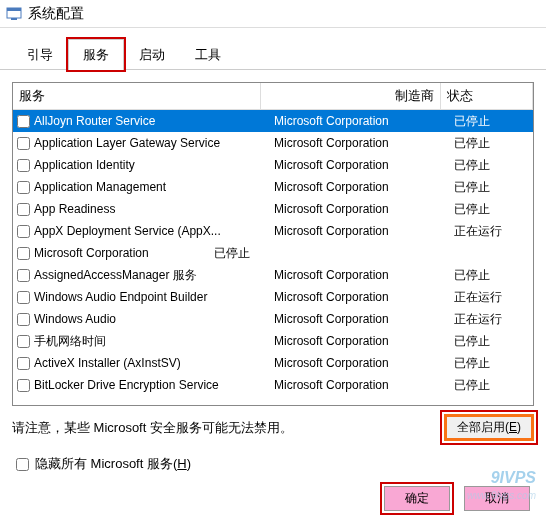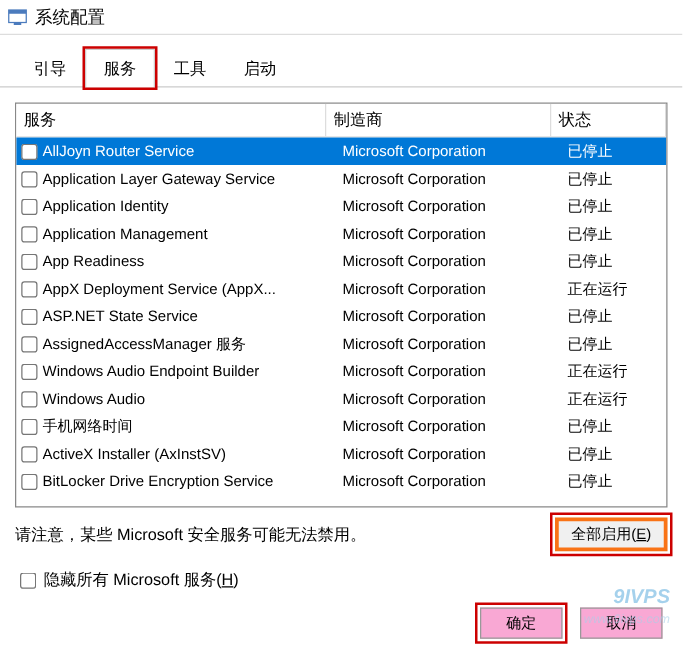--- a/index.html
+++ b/index.html
@@ -10,21 +10,21 @@
 .title-text { font-size: 14px; }
 .tabs { display: flex; padding: 10px 12px 0 12px; border-bottom: 1px solid #ccc; }
 .tab { padding: 6px 14px; border: 1px solid transparent; border-bottom: none; cursor: pointer; font-size: 13px; position: relative; top: 1px; }
 .tab.active { border-color: #ccc; background: #fff; }
 .tab.highlighted { outline: 2px solid #c00; outline-offset: 0; }
 .content { padding: 12px; }
 .table-wrap { border: 1px solid #888; height: 324px; overflow: hidden; }
 .thead { display: flex; background: #fff; border-bottom: 1px solid #ddd; }
 .thead .col { padding: 4px 6px; border-right: 1px solid #ddd; font-size: 13px; }
 .col-name { width: 248px; }
-.col-mfr { width: 180px; }
+.col-mfr { width: 180px; text-align: right; }
 .col-status { flex: 1; }
 .tbody { }
 .row { display: flex; align-items: center; height: 22px; padding: 0 4px; }
 .row.selected { background: #0078d7; color: #fff; }
 .row input[type=checkbox] { margin-right: 4px; width: 13px; height: 13px; }
 .row .cell-name { width: 240px; white-space: nowrap; overflow: hidden; text-overflow: ellipsis; }
 .row .cell-mfr { width: 180px; white-space: nowrap; }
 .row .cell-status { flex: 1; white-space: nowrap; }
 .note-row { display: flex; align-items: center; padding: 8px 0 0 0; }
 .note-text { flex: 1; font-size: 13px; }
@@ -49,22 +49,22 @@
         <rect x="1" y="2" width="14" height="3" fill="#4b7bbd"></rect>
         <rect x="5" y="12" width="6" height="2" fill="#4b7bbd"></rect>
       </svg>
   </span>
   <span class="title-text">系统配置</span>
 </div>
 
 <div class="tabs" id="tabs">
     <div class="tab">引导</div>
     <div class="tab active highlighted">服务</div>
+    <div class="tab">启动</div>
     <div class="tab">工具</div>
-    <div class="tab">启动</div>
   </div>
 
 <div class="content">
   <div class="table-wrap">
     <div class="thead">
       <div class="col col-name">服务</div>
       <div class="col col-mfr">制造商</div>
       <div class="col col-status">状态</div>
     </div>
     <div class="tbody" id="tbody">
@@ -99,21 +99,20 @@
           <span class="cell-status">已停止</span>
         </div>
         <div class="row">
           <input type="checkbox" style="">
           <span class="cell-name">AppX Deployment Service (AppX...</span>
           <span class="cell-mfr">Microsoft Corporation</span>
           <span class="cell-status">正在运行</span>
         </div>
         <div class="row">
           <input type="checkbox" style="">
-          <span class="cell-name">ASP.NET State Service</span>
           <span class="cell-mfr">Microsoft Corporation</span>
           <span class="cell-status">已停止</span>
         </div>
         <div class="row">
           <input type="checkbox" style="">
           <span class="cell-name">AssignedAccessManager 服务</span>
           <span class="cell-mfr">Microsoft Corporation</span>
           <span class="cell-status">已停止</span>
         </div>
         <div class="row">

